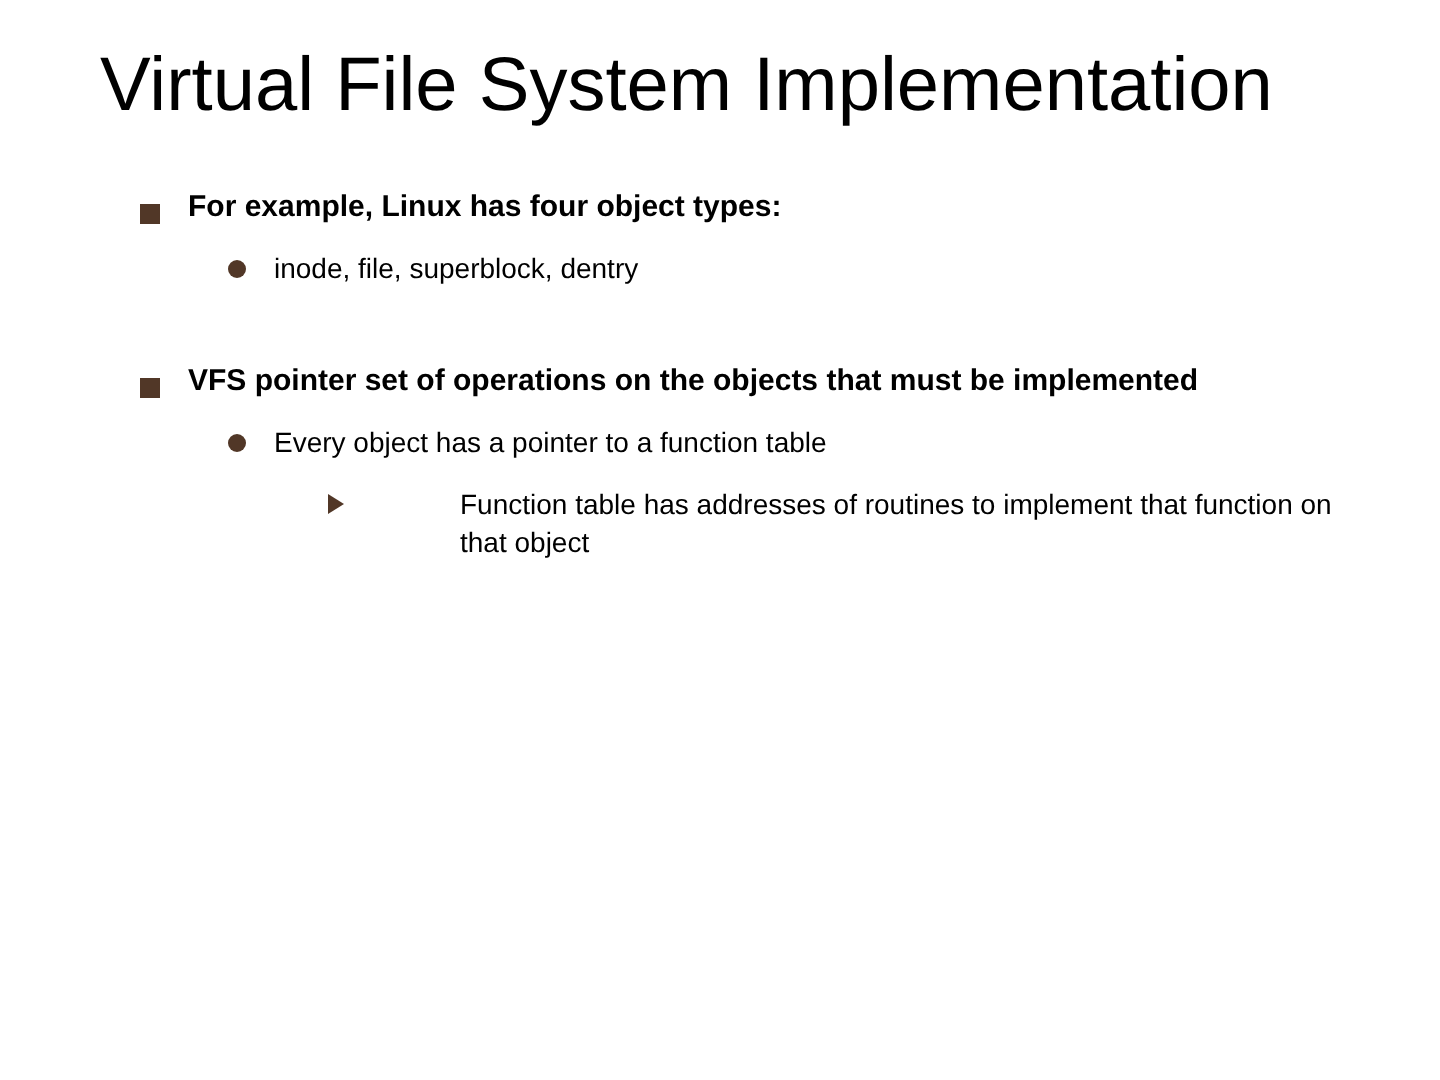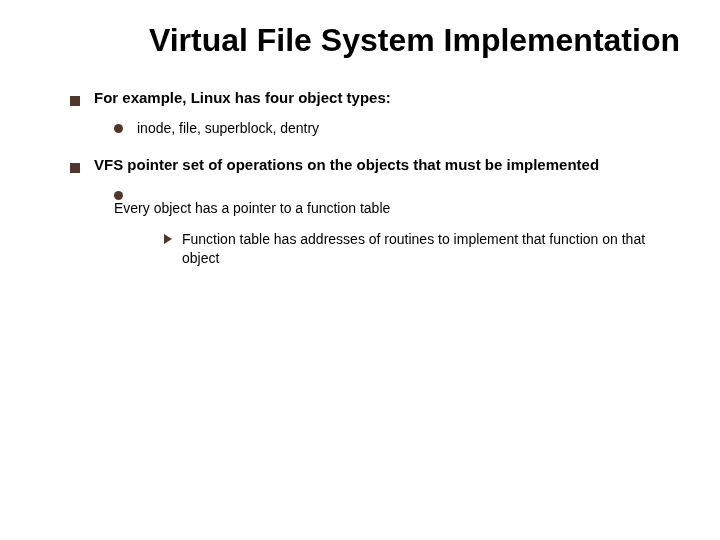--- a/index.html
+++ b/index.html
@@ -5,23 +5,23 @@
     * { margin: 0; padding: 0; box-sizing: border-box; }
     body {
       width: 720px;
       height: 540px;
       background: #ffffff;
       font-family: Arial, Helvetica, sans-serif;
       color: #000000;
       overflow: hidden;
     }
     .slide-title {
-      font-size: 32px;
-      font-weight: bold;
-      text-align: right;
+      font-size: 38px;
+      font-weight: normal;
+      text-align: left;
       padding-top: 22px;
       padding-left: 50px;
       padding-right: 40px;
       padding-bottom: 30px;
     }
     .content {
       padding-left: 70px;
       padding-right: 40px;
     }
     .l1 {
@@ -38,40 +38,41 @@
       flex-shrink: 0;
       margin-top: 4px;
       margin-right: 14px;
     }
     .l2 {
       display: flex;
       align-items: flex-start;
       font-size: 14px;
       font-weight: normal;
       margin-left: 44px;
-      margin-bottom: 20px;
+      margin-bottom: 40px;
     }
     .l2 .bullet-circle {
       width: 9px;
       height: 9px;
       border-radius: 50%;
       background: #513727;
       flex-shrink: 0;
       margin-top: 4px;
       margin-right: 14px;
     }
-    .l2.tight { margin-bottom: 14px; flex-direction: column; }
+    .l2.tight { margin-bottom: 14px; }
     .l3 {
       display: flex;
       align-items: flex-start;
       font-size: 14px;
       font-weight: normal;
       margin-left: 94px;
       margin-bottom: 14px;
       line-height: 1.35;
+      gap: 48px;
     }
     .l3 .bullet-arrow {
       flex-shrink: 0;
       margin-top: 2px;
       margin-right: 10px;
       color: #513727;
       font-size: 12px;
     }
   </style>
 </head>

